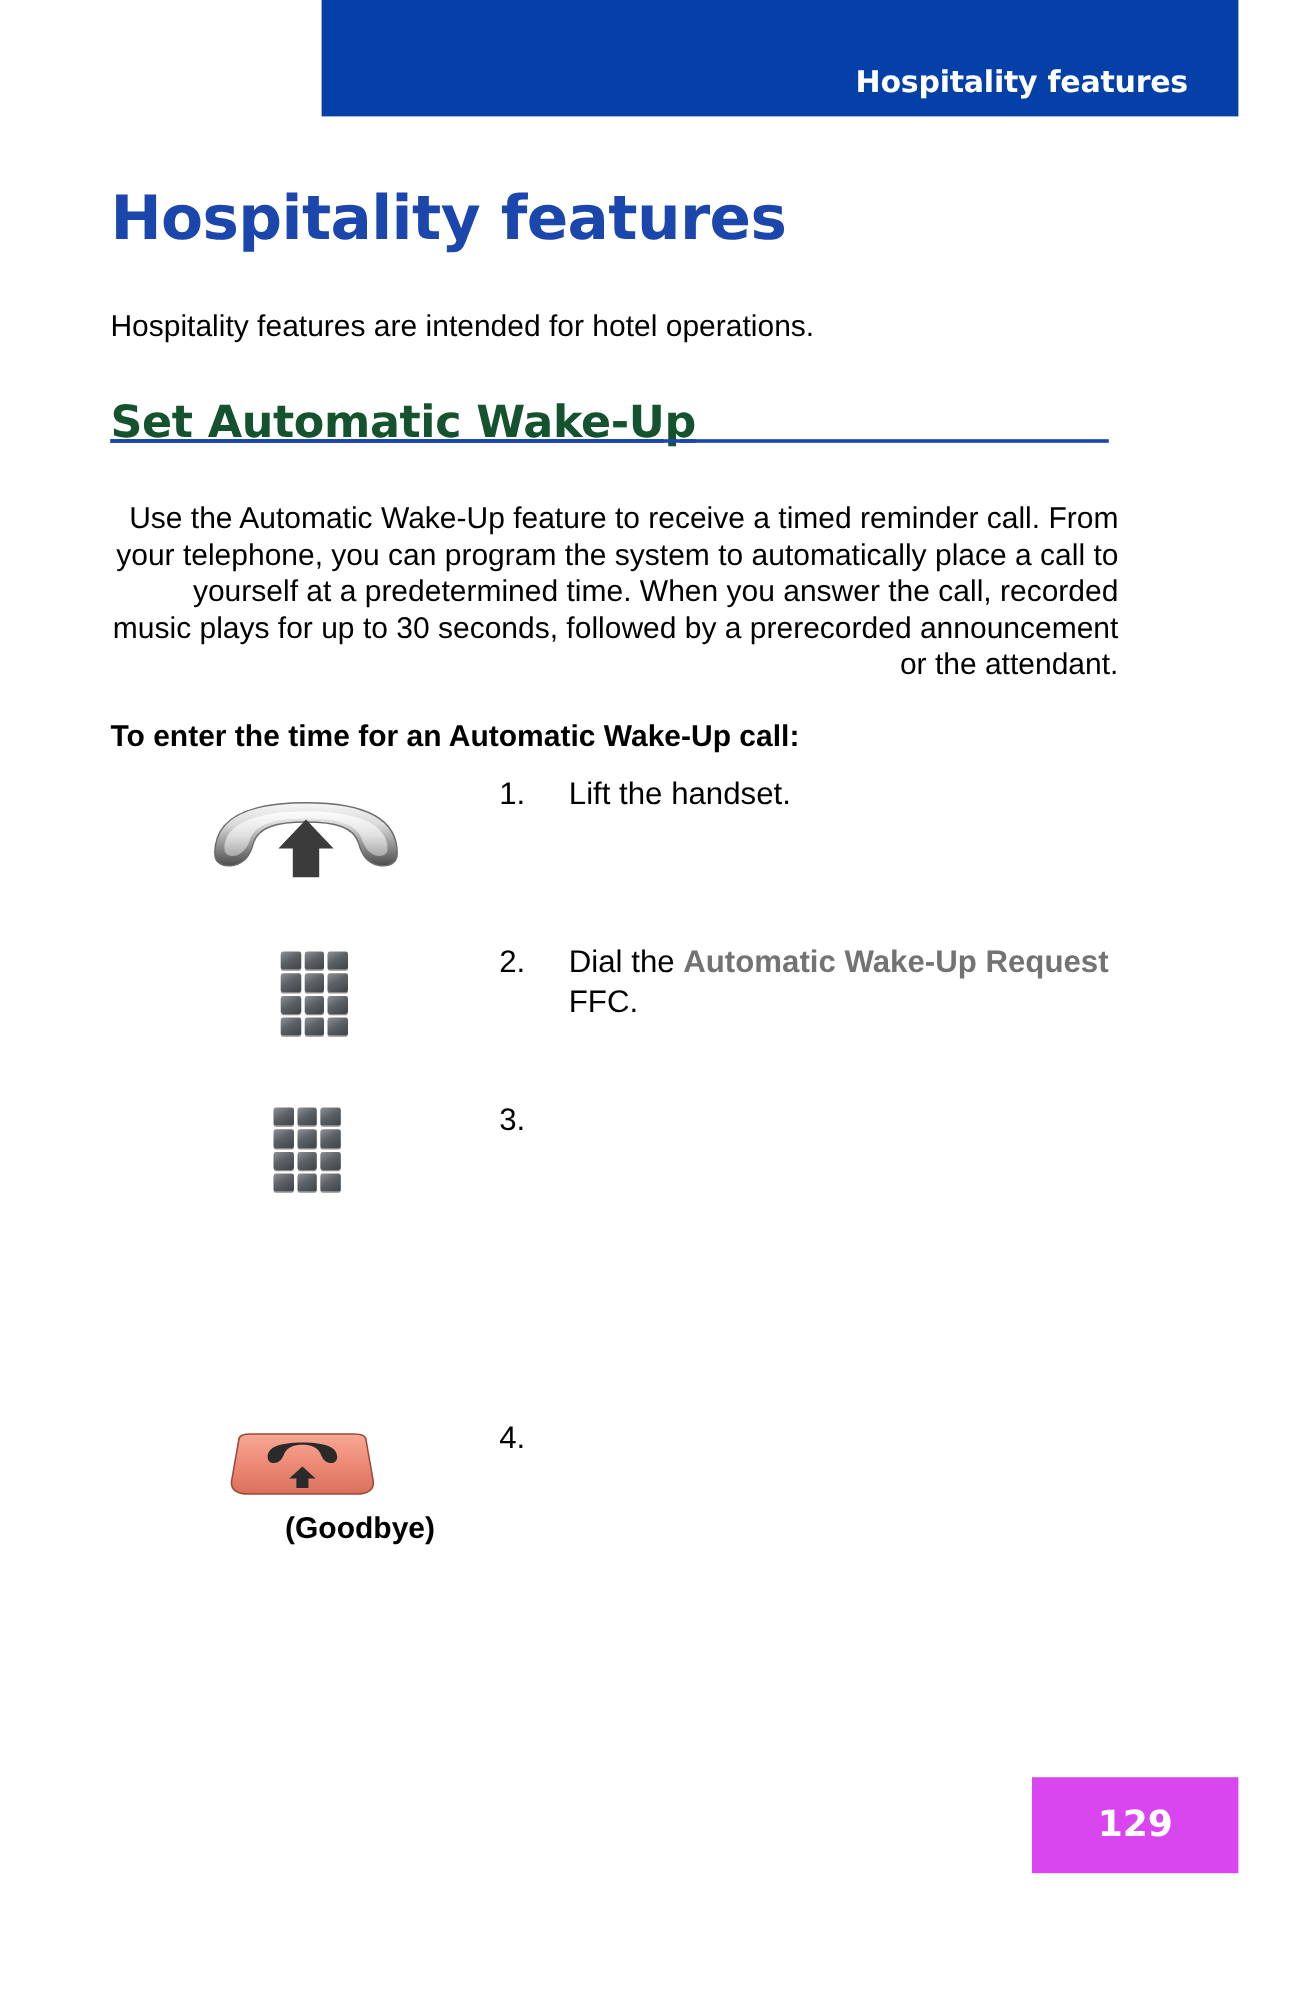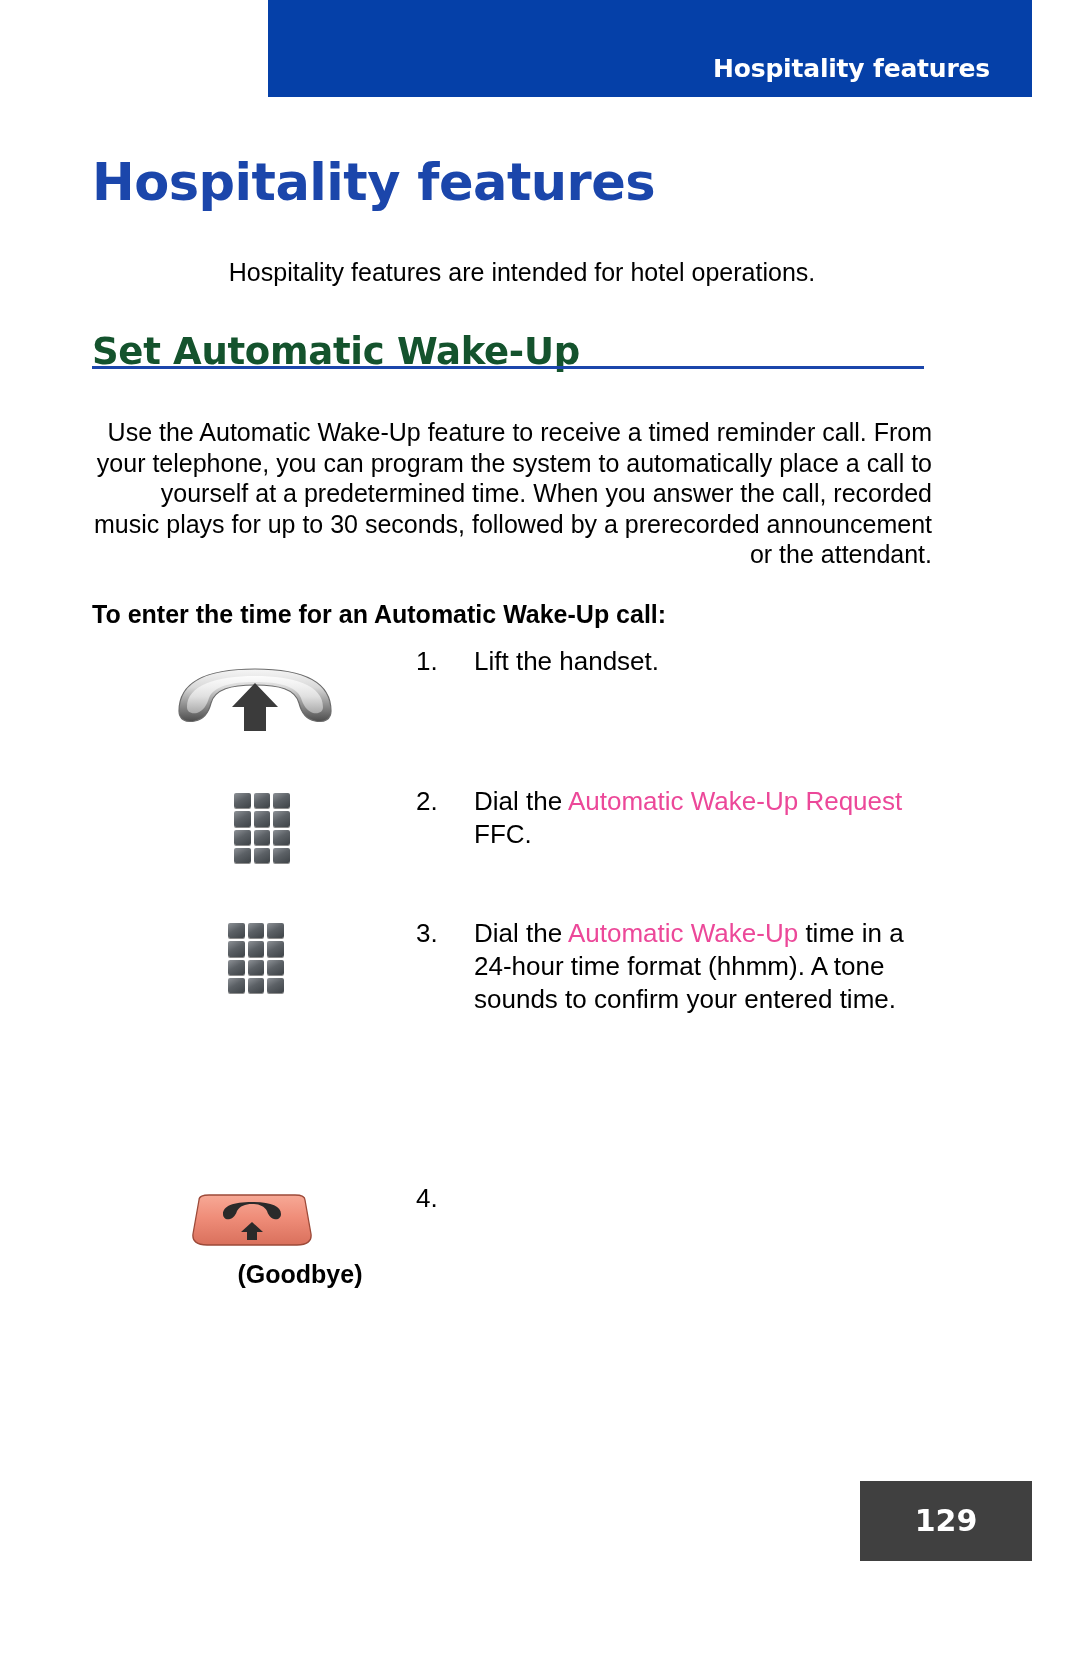--- a/index.html
+++ b/index.html
@@ -53,21 +53,20 @@
 
   
   .intro-para {
     position: absolute;
     left: 92px;
     top: 232px;
     width: 860px;
     font-size: 25px;
     line-height: 31px;
     font-family: "Liberation Sans", sans-serif;
-    text-align: center;
   }
 
   
   .section-heading {
     position: absolute;
     left: 92px;
     top: 299px;
     font-size: 37px;
     font-weight: bold;
     color: #14532d;
@@ -148,21 +147,21 @@
     line-height: 33px;
     font-family: "Liberation Sans", sans-serif;
   }
   .step-note {
     margin-left: 58px;
     margin-top: 14px;
     font-size: 26px;
     line-height: 33px;
     font-family: "Liberation Sans", sans-serif;
   }
-  .kw { color: #ec4899; font-weight: normal; }
+  .kw { color: #737373; font-weight: bold; }
   .note-lbl { font-weight: bold; font-style: italic; }
 
   
   .handset {
     position: absolute;
     left: 175px;
     top: 22px;
     width: 160px;
     height: 62px;
   }
@@ -202,21 +201,21 @@
     font-family: "Liberation Sans", sans-serif;
   }
 
   
   .page-number-box {
     position: absolute;
     left: 860px;
     top: 1481px;
     width: 172px;
     height: 80px;
-    background: #404040;
+    background: #d946ef;
   }
   .page-number {
     position: absolute;
     left: 0;
     top: 0;
     width: 172px;
     height: 80px;
     line-height: 80px;
     text-align: center;
     color: #ffffff;
@@ -315,21 +314,20 @@
         <div class="key"></div>
         <div class="key"></div>
         <div class="key"></div>
         <div class="key"></div>
         <div class="key"></div>
         <div class="key"></div>
       </div>
     </div>
     <div class="step-body">
       <div class="step-num">3.</div>
-      <div class="step-text"><span>Dial the </span><span class="kw">Automatic Wake-Up</span><span> time in a 24-hour time format (hhmm). A tone sounds to confirm your entered time.</span></div>
     </div>
   </div>
 
   <div class="step-row" style="height:150px;">
     <div class="step-figure">
       <svg class="goodbye-key" viewBox="0 0 126 52">
         <defs>
           <linearGradient id="gbKey" x1="0" y1="0" x2="0" y2="1">
             <stop offset="0%" stop-color="#f7a996"></stop>
             <stop offset="45%" stop-color="#ef8d79"></stop>

